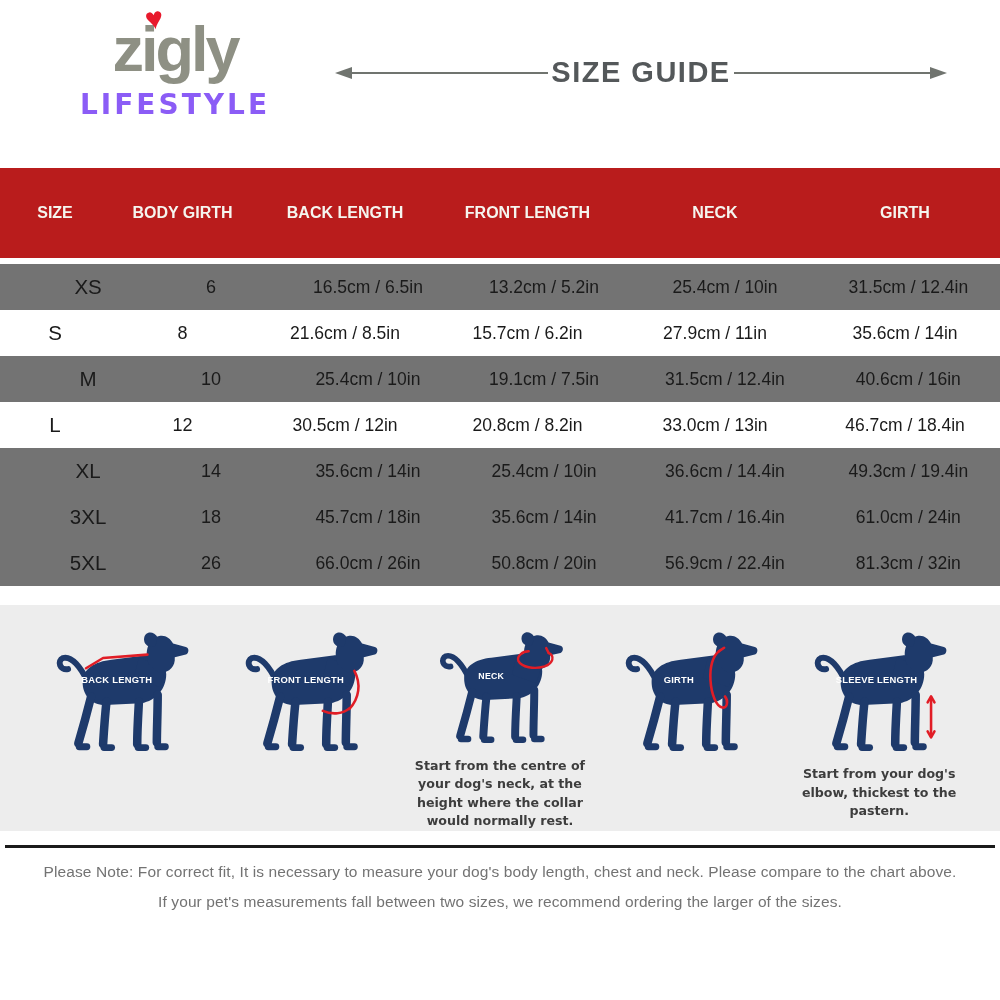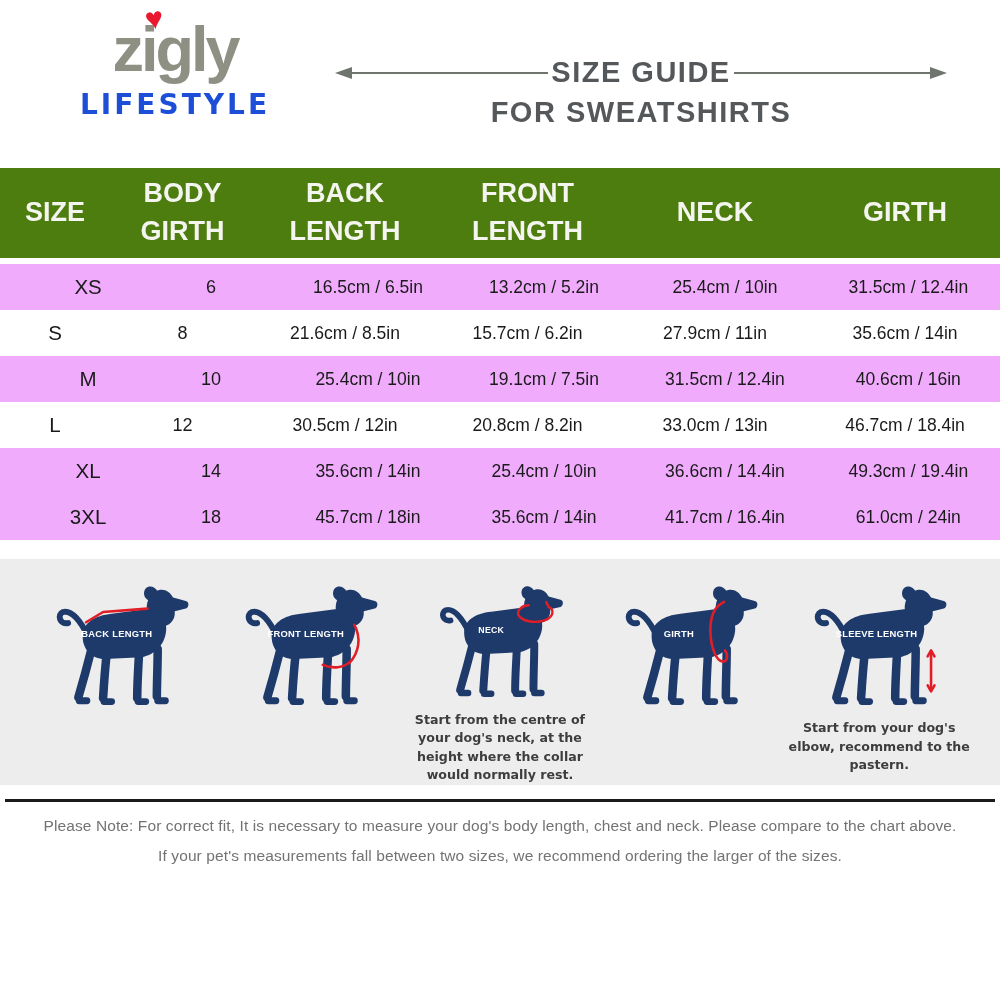--- a/index.html
+++ b/index.html
@@ -24,51 +24,51 @@
   }
   .brand-heart {
     position:absolute; left:33px; top:-15px;
     font-size:31px; color:#e8192c; letter-spacing:0;
     transform:rotate(-8deg);
   }
   .lifestyle {
     margin-top:7px;
     font-family:"DejaVu Sans", sans-serif;
     font-size:28px; font-weight:800; letter-spacing:3px;
-    color:#1d4ed8;
+    color:#8b5cf6;
   }
 
   .title-wrap { position:absolute; left:335px; top:56px; width:612px; }
   .title-row { display:flex; align-items:center; gap:3px; }
   .title-line1, .title-line2 {
     margin:0; font-size:29px; font-weight:600; letter-spacing:1.5px;
     color:#54585a; white-space:nowrap;
   }
   .title-line2 { text-align:center; margin-top:7px; }
   .arrow { flex:1; display:flex; align-items:center; min-width:60px; }
   .arrow .shaft { flex:1; height:2px; background:#70746f; }
   .arrow-head { width:0; height:0; border-top:6px solid transparent; border-bottom:6px solid transparent; }
   .arrow-head.to-left  { border-right:17px solid #70746f; }
   .arrow-head.to-right { border-left:17px solid #70746f; }
 
   
   .thead {
     display:grid; grid-template-columns:11% 14.5% 18% 18.5% 19% 19%;
-    background:#4d7c0f; height:90px; align-items:center;
-    color:#f5f5ef; font-weight:700; font-size:27px; line-height:1.4;
+    background:#b91c1c; height:90px; align-items:center;
+    color:#f5f5ef; font-weight:700; font-size:16px; line-height:1.4;
     text-align:center;
   }
   .thead .hcell { padding:0 10px; }
   .tbody { margin-top:6px; }
   .trow {
     display:grid; grid-template-columns:11% 14.5% 18% 18.5% 19% 19%;
     height:46px; align-items:center; text-align:center;
     font-size:17.5px; color:#1a1a1a; background:#ffffff;
   }
-  .trow.striped { background:#f0abfc;padding-left:35px; }
+  .trow.striped { background:#737373;padding-left:35px; }
   .trow .size-cell { font-size:20.5px; }
   .trow .num-cell { font-size:18px; }
 
   
   .dogs {
     margin-top:19px; height:226px; background:#ededed;
     display:flex; padding:24px 26px 0 26px;
   }
   .dog-col { flex:1; display:flex; flex-direction:column; align-items:center; padding:0 4px; }
   .dog-svg { width:150px; height:128px; display:block; }
@@ -135,21 +135,20 @@
       <div class="arrow">
         <span class="arrow-head to-left"></span>
           <span class="shaft"></span>
       </div>
       <h1 class="title-line1">SIZE GUIDE</h1>
       <div class="arrow">
         <span class="shaft"></span>
           <span class="arrow-head to-right"></span>
       </div>
     </div>
-    <h2 class="title-line2">FOR SWEATSHIRTS</h2>
   </div>
 </div>
 
 <div class="size-table">
   <div class="thead">
     <div class="hcell">SIZE</div>
     <div class="hcell">BODY GIRTH</div>
     <div class="hcell">BACK LENGTH</div>
     <div class="hcell">FRONT LENGTH</div>
     <div class="hcell">NECK</div>
@@ -198,20 +197,28 @@
       <div>49.3cm / 19.4in</div>
     </div>
     <div class="trow striped">
       <div class="size-cell">3XL</div>
       <div class="num-cell">18</div>
       <div>45.7cm / 18in</div>
       <div>35.6cm / 14in</div>
       <div>41.7cm / 16.4in</div>
       <div>61.0cm / 24in</div>
     </div>
+    <div class="trow striped">
+      <div class="size-cell">5XL</div>
+      <div class="num-cell">26</div>
+      <div>66.0cm / 26in</div>
+      <div>50.8cm / 20in</div>
+      <div>56.9cm / 22.4in</div>
+      <div>81.3cm / 32in</div>
+    </div>
   </div>
 </div>
 
 <div class="dogs">
 
   <div class="dog-col">
     <svg class="dog-svg" viewBox="0 0 170 150">
       <use href="#dog-shape"></use>
       <g fill="none" stroke="#e11d26" stroke-width="3" stroke-linecap="round" stroke-linejoin="round">
         <path d="M44,46 L64,34 L116,30"></path>
@@ -257,21 +264,21 @@
   <div class="dog-col">
     <svg class="dog-svg" viewBox="0 0 170 150">
       <use href="#dog-shape"></use>
       <g fill="none" stroke="#e11d26" stroke-width="3" stroke-linecap="round" stroke-linejoin="round">
         <path d="M146,80 L146,126"></path>
         <path d="M142,86 L146,79 L150,86"></path>
         <path d="M142,120 L146,127 L150,120"></path>
       </g>
       <text class="dog-label-text" x="82" y="63" text-anchor="middle">SLEEVE LENGTH</text>
     </svg>
-    <div class="measure-desc">Start from your dog's elbow, recommend to the pastern.</div>
+    <div class="measure-desc">Start from your dog's elbow, thickest to the pastern.</div>
   </div>
 
 </div>
 
 <div class="page-footer">
   <p>Please Note: For correct fit, It is necessary to measure your dog's body length, chest and neck. Please compare to the chart above.</p>
   <p>If your pet's measurements fall between two sizes, we recommend ordering the larger of the sizes.</p>
 </div>
 
 </body></html>

